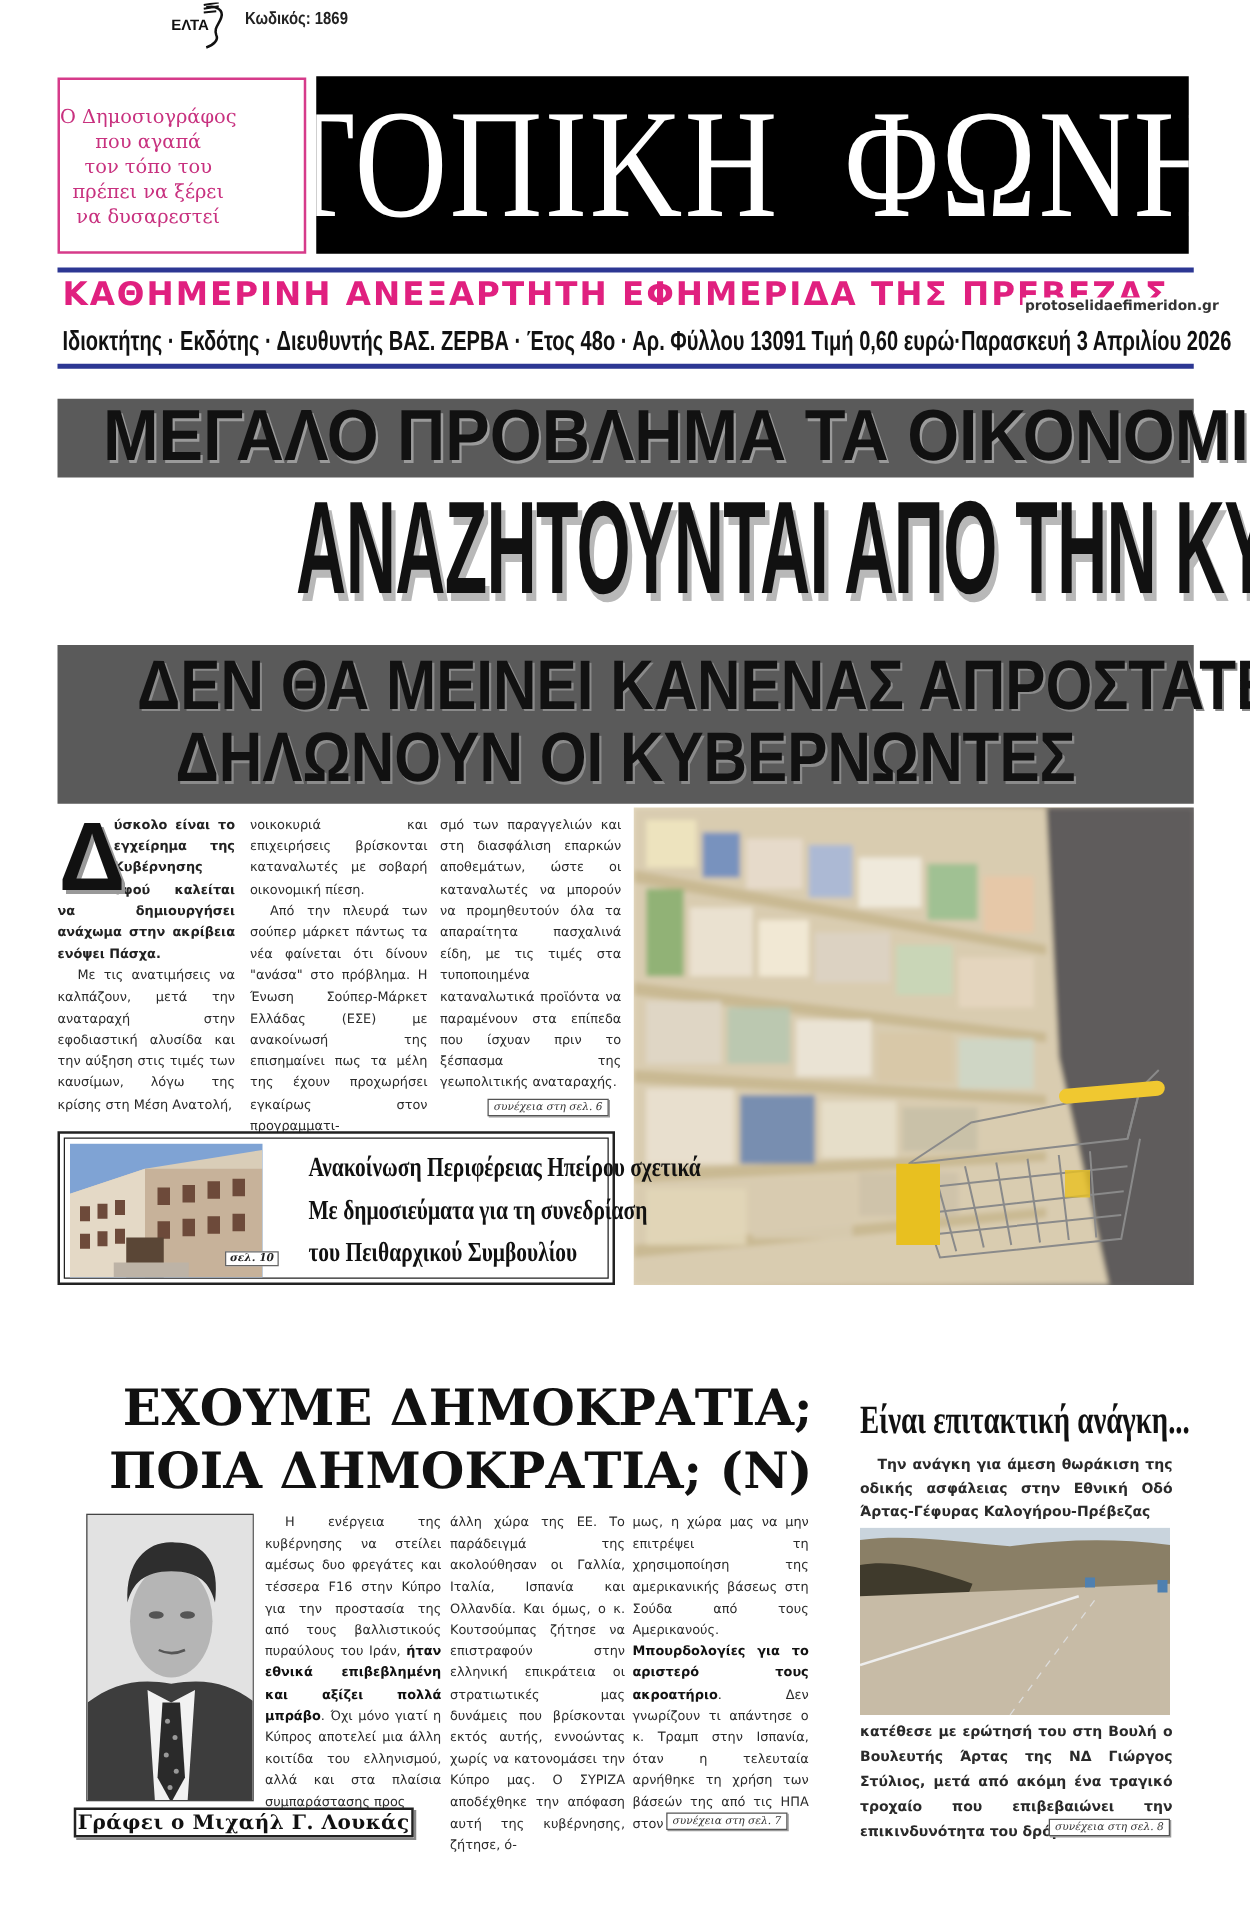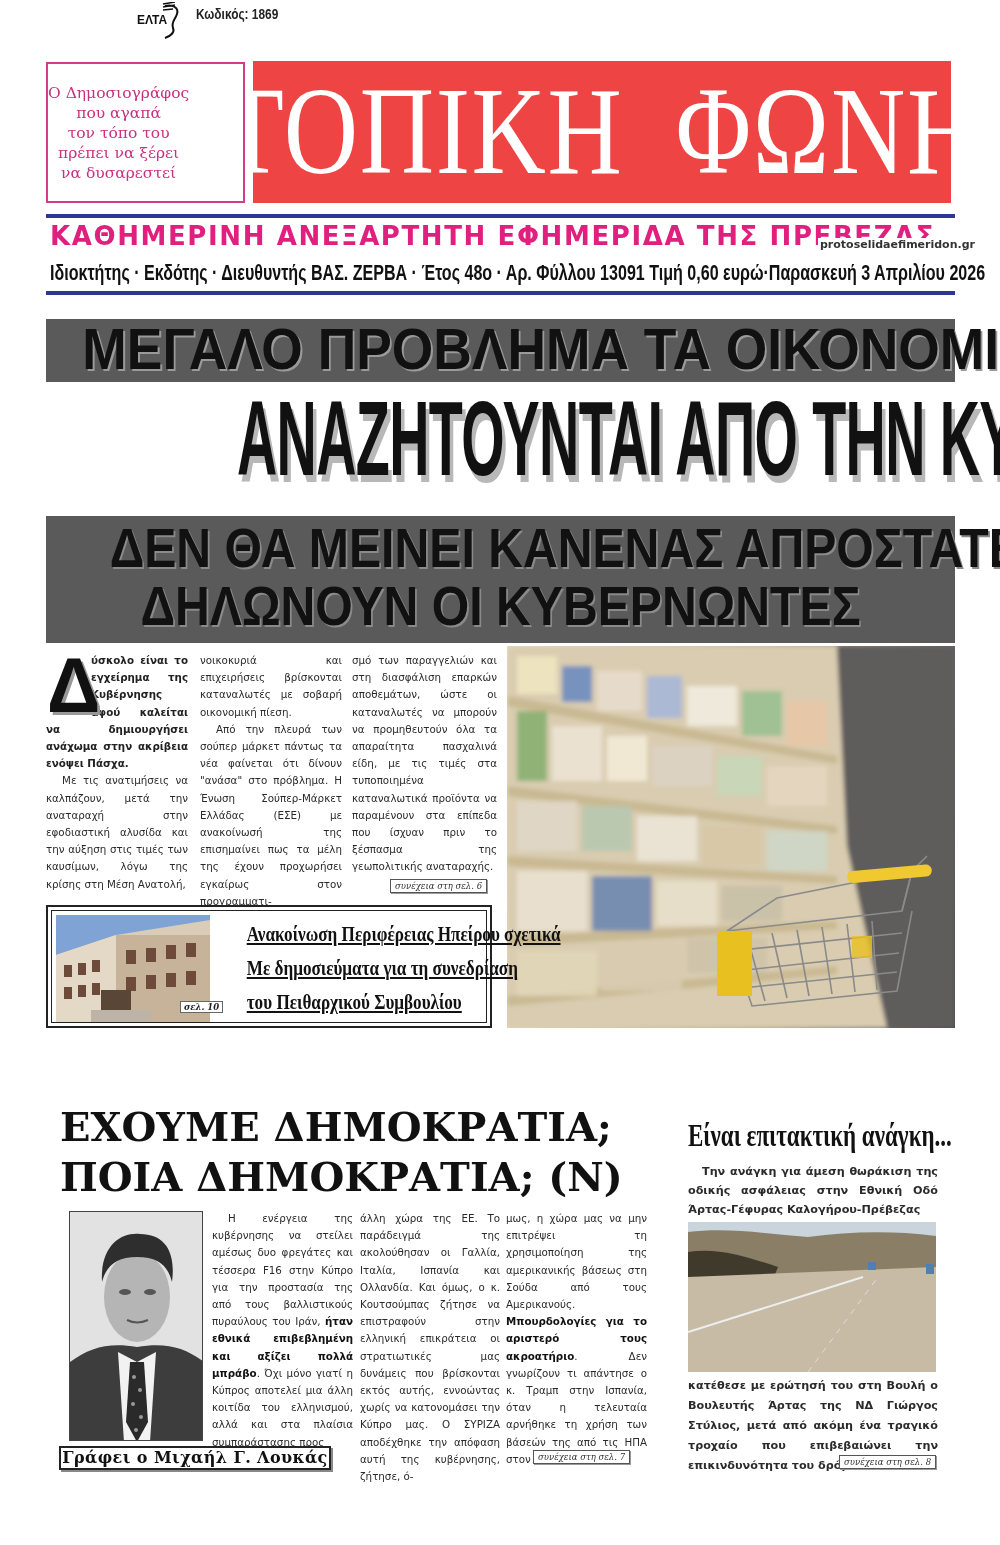--- a/index.html
+++ b/index.html
@@ -8,21 +8,21 @@
 
   .abs { position: absolute; }
 
   
   #elta { left: 135px; top: 2px; width: 52px; height: 38px; }
   #elta-code { left: 196px; top: 6px; font-family: "Liberation Sans", sans-serif; font-size: 14px; font-weight: bold; color: #222; transform: scaleX(0.85); transform-origin: left top; }
 
   
   #motto-box { left: 46px; top: 62px; width: 199px; height: 141px; border: 2px solid #d63b8a; display: flex; align-items: center; justify-content: flex-start; text-align: center; }
   #motto-text { font-family: "DejaVu Serif", serif; color: #c8317f; font-size: 15.5px; line-height: 20px; white-space: pre-line; }
-  #title-box { left: 253px; top: 61px; width: 698px; height: 142px; background: #ef4444; display: flex; align-items: center; justify-content: center; overflow: hidden; }
+  #title-box { left: 253px; top: 61px; width: 698px; height: 142px; background: #000000; display: flex; align-items: center; justify-content: center; overflow: hidden; }
   #title-text { font-family: "Liberation Serif", serif; color: #ffffff; font-size: 124px; font-weight: normal; letter-spacing: 2px; transform: scaleX(0.83); white-space: nowrap; line-height: 1; word-spacing: 30px; }
 
   .navy-rule { left: 46px; width: 909px; height: 4px; background: #2c3793; }
   #rule-1 { top: 214px; }
   #rule-2 { top: 291px; }
   #subtitle { left: 50px; top: 221px; width: 900px; font-family: "DejaVu Sans", sans-serif; font-weight: bold; font-size: 26px; color: #e0207f; letter-spacing: 1.6px; white-space: nowrap; line-height: 30px; overflow: hidden; height: 30px; }
   #watermark { left: 818px; top: 238px; font-family: "DejaVu Sans", sans-serif; font-weight: bold; font-size: 11px; color: #333; background: #fff; padding: 0 2px; }
   #info-line { left: 50px; top: 260px; font-family: "Liberation Sans", sans-serif; font-weight: bold; font-size: 22px; color: #111; white-space: nowrap; transform: scaleX(0.73); transform-origin: left top; line-height: 26px; }
 
   
@@ -48,26 +48,26 @@
   .cont-box { border: 1.5px solid #555; font-family: "DejaVu Serif", serif; font-style: italic; font-size: 8.5px; color: #333; padding: 1px 4px; background: #fff; box-shadow: 1px 1px 0 #999; white-space: nowrap; }
   #lead-cont { left: 390px; top: 879px; }
 
   
   #supermarket-photo { left: 507px; top: 646px; width: 448px; height: 382px; overflow: hidden; background: linear-gradient(100deg, #e9dfc8 0%, #d6c7a8 30%, #b9a98c 60%, #6d6a68 85%, #4b4b4d 100%); }
 
   
   #announce-box { left: 46px; top: 905px; width: 446px; height: 123px; border: 2px solid #222; padding: 3px; }
   #announce-inner { width: 100%; height: 100%; border: 1px solid #222; position: relative; }
   #announce-photo { position: absolute; left: 4px; top: 4px; width: 154px; height: 107px; overflow: hidden; background: #8fb0d8; }
-  #announce-text { position: absolute; left: 165px; top: 6px; width: 270px; text-align: right; font-family: "Liberation Serif", serif; font-weight: bold; font-size: 22px; line-height: 34px; color: #111; text-decoration: underline; }
+  #announce-text { position: absolute; left: 165px; top: 6px; width: 270px; text-align: right; font-family: "Liberation Serif", serif; font-weight: bold; font-size: 22px; line-height: 34px; color: #111; }
   #announce-text div { transform: scaleX(0.78); white-space: nowrap; }
   #announce-page { position: absolute; left: 128px; top: 90px; font-family: "DejaVu Serif", serif; font-style: italic; font-size: 8.5px; background: #fff; border: 1px solid #666; padding: 0 3px; color: #222; font-weight: bold; }
 
   
-  #op-title { left: 60px; top: 1102px; width: 590px; text-align: left; font-family: "DejaVu Serif", serif; font-weight: bold; font-size: 40px; line-height: 50px; color: #111; }
+  #op-title { left: 60px; top: 1102px; width: 590px; text-align: right; font-family: "DejaVu Serif", serif; font-weight: bold; font-size: 40px; line-height: 50px; color: #111; }
   #op-photo { left: 69px; top: 1211px; width: 134px; height: 230px; overflow: hidden; background: #cfcfcf; border: 1px solid #444; }
   #op-byline { left: 59px; top: 1446px; width: 272px; height: 24px; border: 2px solid #222; box-shadow: 2px 2px 0 #888; font-family: "DejaVu Serif", serif; font-weight: bold; font-size: 16px; text-align: center; line-height: 20px; color: #111; white-space: nowrap; letter-spacing: 0.4px; }
   #op-col1 { left: 212px; top: 1210px; width: 141px; }
   #op-col2 { left: 360px; top: 1210px; width: 140px; }
   #op-col3 { left: 506px; top: 1210px; width: 141px; }
   #op-cont { left: 533px; top: 1450px; }
 
   
   #road-title { left: 688px; top: 1119px; font-family: "Liberation Serif", serif; font-weight: bold; font-size: 32px; color: #111; white-space: nowrap; transform: scaleX(0.72); transform-origin: left top; line-height: 1; }
   #road-intro { left: 688px; top: 1162px; width: 250px; font-family: "DejaVu Sans", sans-serif; font-weight: bold; font-size: 11.2px; line-height: 19px; color: #2a2a2a; text-align: justify; text-indent: 14px; }

